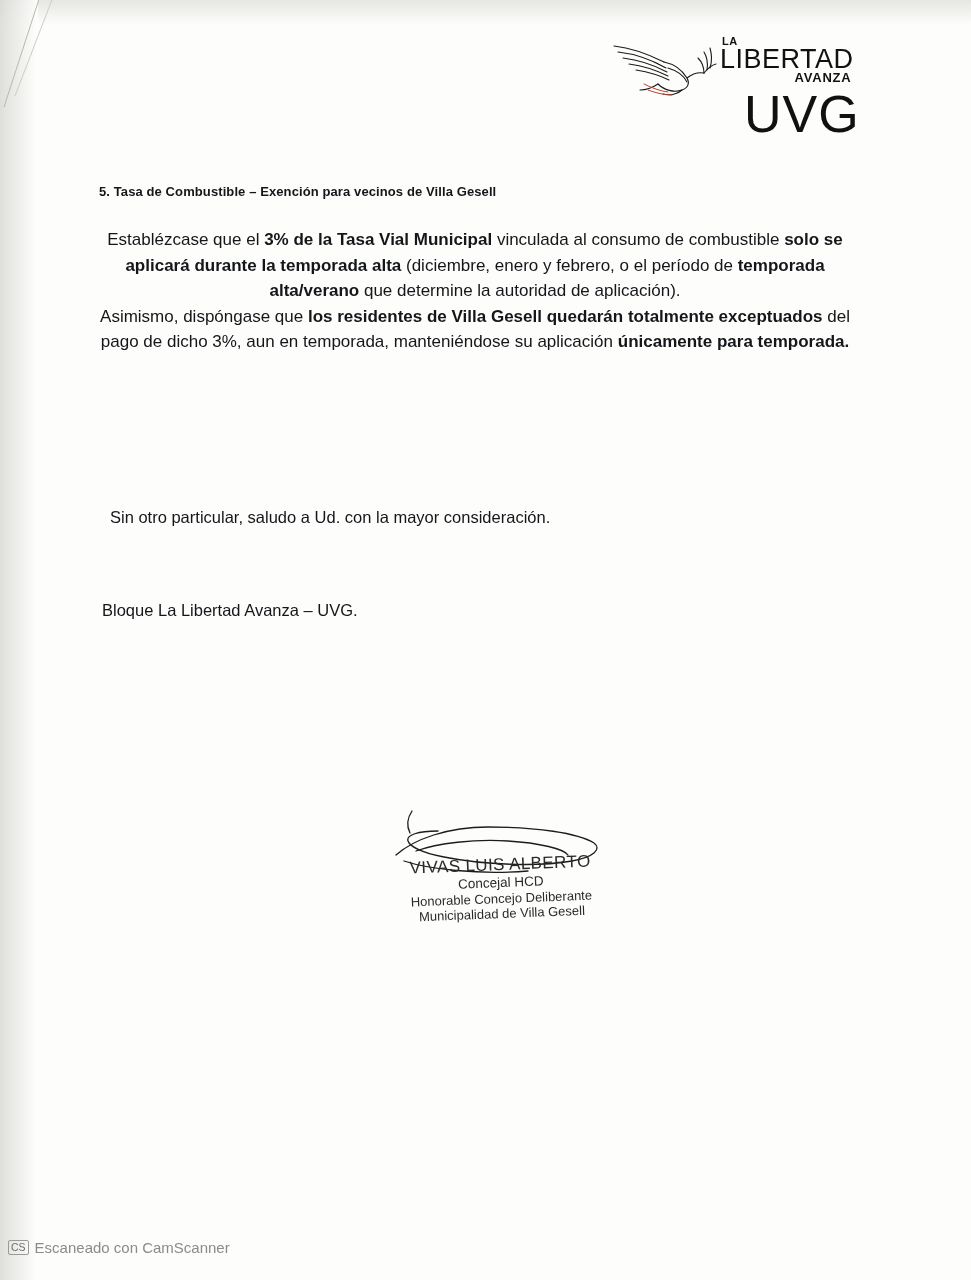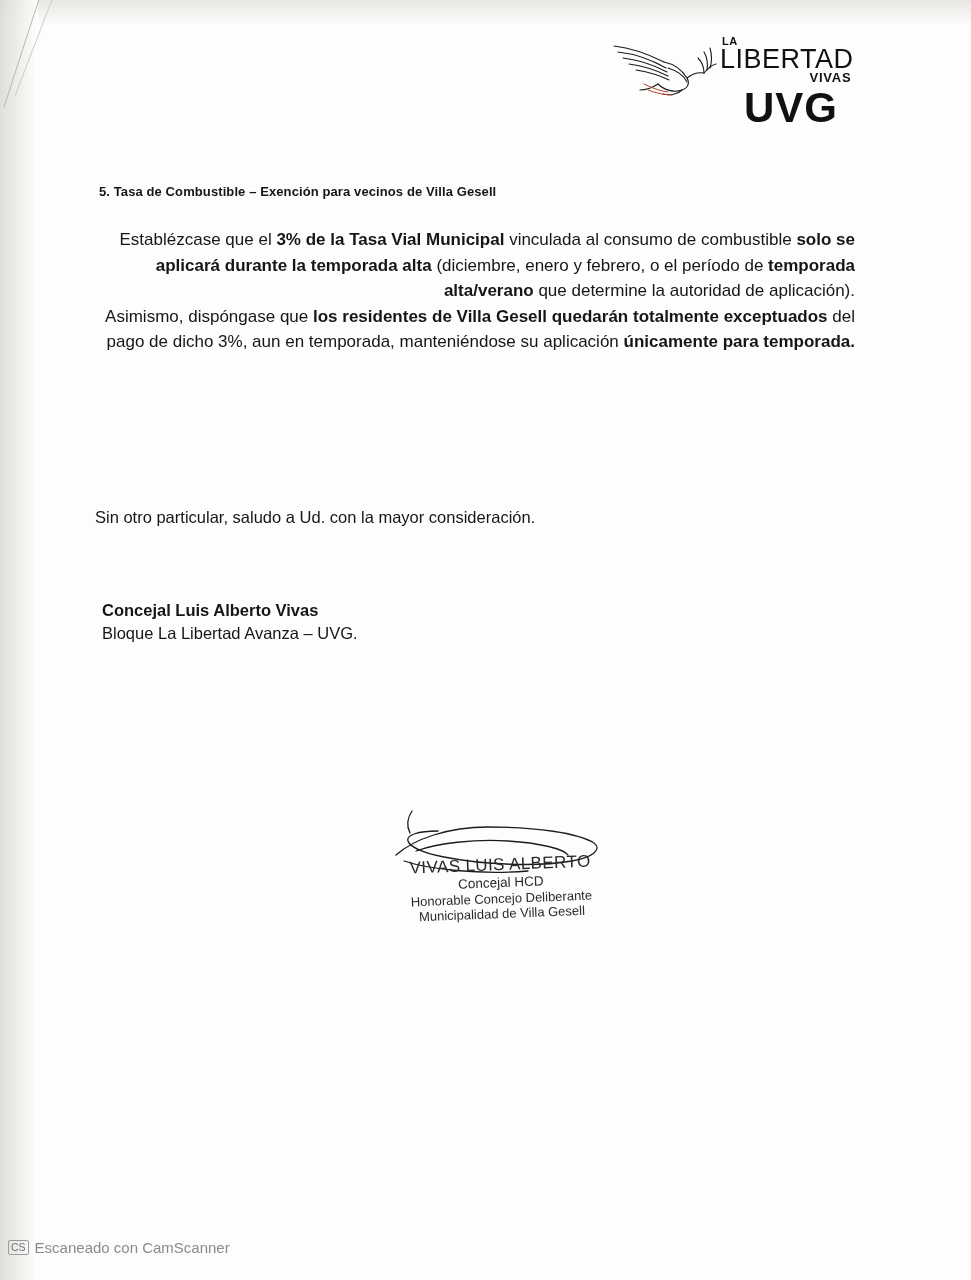--- a/index.html
+++ b/index.html
@@ -96,22 +96,22 @@
     letter-spacing: .8px;
     color: #111;
     text-align: right;
     margin-top: -2px;
     padding-right: 2px;
   }
   .logo .w-uvg {
     position: absolute;
     left: 136px;
     top: 52px;
-    font-size: 42px;
-    font-weight: 700;
+    font-size: 52px;
+    font-weight: 400;
     color: #111;
     letter-spacing: 1px;
   }
 
   
   .doc-body {
     position: absolute;
     left: 95px;
     top: 184px;
     width: 760px;
@@ -120,28 +120,28 @@
   .section-title {
     font-size: 13px;
     font-weight: 700;
     letter-spacing: .1px;
     margin: 0 0 28px 4px;
   }
   .para {
     font-size: 17px;
     line-height: 25.5px;
     margin: 0;
-    text-align: right;
+    text-align: center;
   }
   .para + .para { margin-top: 0px; }
   .para b { font-weight: 700; }
 
   .closing {
     position: absolute;
-    left: 95px;
+    left: 110px;
     top: 508px;
     font-size: 16.5px;
     color: #14161a;
   }
   .signer {
     position: absolute;
     left: 102px;
     top: 599px;
     font-size: 16.5px;
     color: #14161a;
@@ -227,35 +227,34 @@
         </g>
         <g fill="none" stroke="#b4452f" stroke-width="1" stroke-linecap="round">
           <path d="M36 46 C44 50 52 53 60 54"></path>
           <path d="M40 52 C48 55 56 57 64 57"></path>
         </g>
       </svg>
     </div>
     <div class="wordmark">
       <div class="w-la">LA</div>
       <div class="w-libertad">LIBERTAD</div>
-      <div class="w-avanza">VIVAS</div>
+      <div class="w-avanza">AVANZA</div>
     </div>
     <div class="w-uvg">UVG</div>
   </div>
 
   <div class="doc-body">
     <h1 class="section-title">5. Tasa de Combustible – Exención para vecinos de Villa Gesell</h1>
     <p class="para" id="p1">Establézcase que el <b>3% de la Tasa Vial Municipal</b> vinculada al consumo de combustible <b>solo se aplicará durante la temporada alta</b> (diciembre, enero y febrero, o el período de <b>temporada alta/verano</b> que determine la autoridad de aplicación).</p>
     <p class="para" id="p2">Asimismo, dispóngase que <b>los residentes de Villa Gesell quedarán totalmente exceptuados</b> del pago de dicho 3%, aun en temporada, manteniéndose su aplicación <b>únicamente para temporada.</b></p>
   </div>
 
   <div class="closing">Sin otro particular, saludo a Ud. con la mayor consideración.</div>
 
   <div class="signer">
-    <div class="name">Concejal Luis Alberto Vivas</div>
     <div class="block">Bloque La Libertad Avanza – UVG.</div>
   </div>
 
   <div class="signature">
     <svg viewBox="0 0 230 95" width="230" height="95" aria-hidden="true">
       <g fill="none" stroke="#1c1c1c" stroke-width="1.3" stroke-linecap="round">
         <path d="M24 16 C20 22 18 30 22 38"></path>
         <path d="M8 60 C26 44 60 32 100 32 C148 32 190 38 206 48 C214 54 206 62 184 66 C150 72 96 70 56 62 C36 58 22 52 20 46 C18 40 30 36 50 36"></path>
         <path d="M28 56 C50 48 86 44 120 46 C152 48 176 54 180 60"></path>
         <path d="M16 66 C40 74 90 80 140 76"></path>

